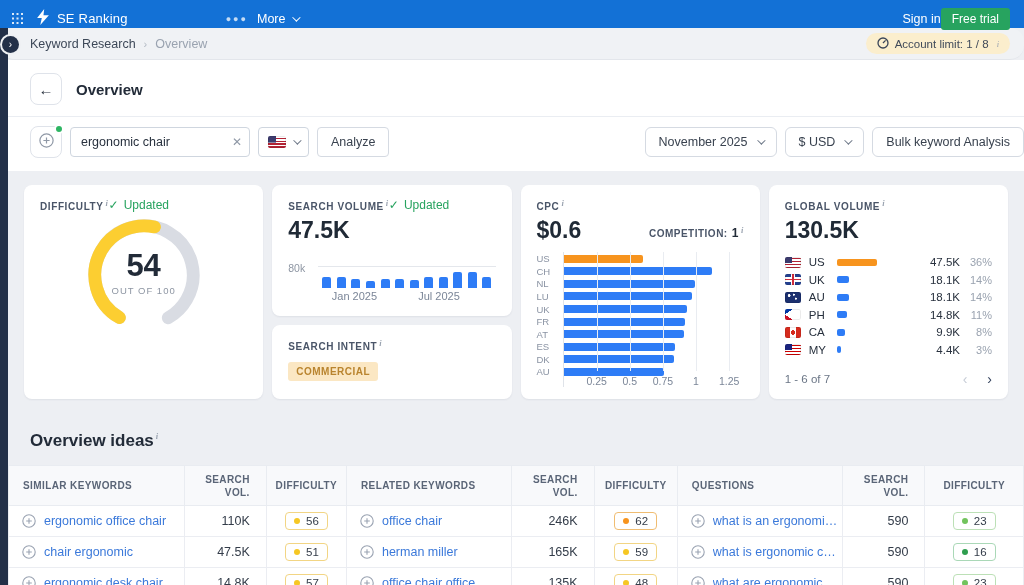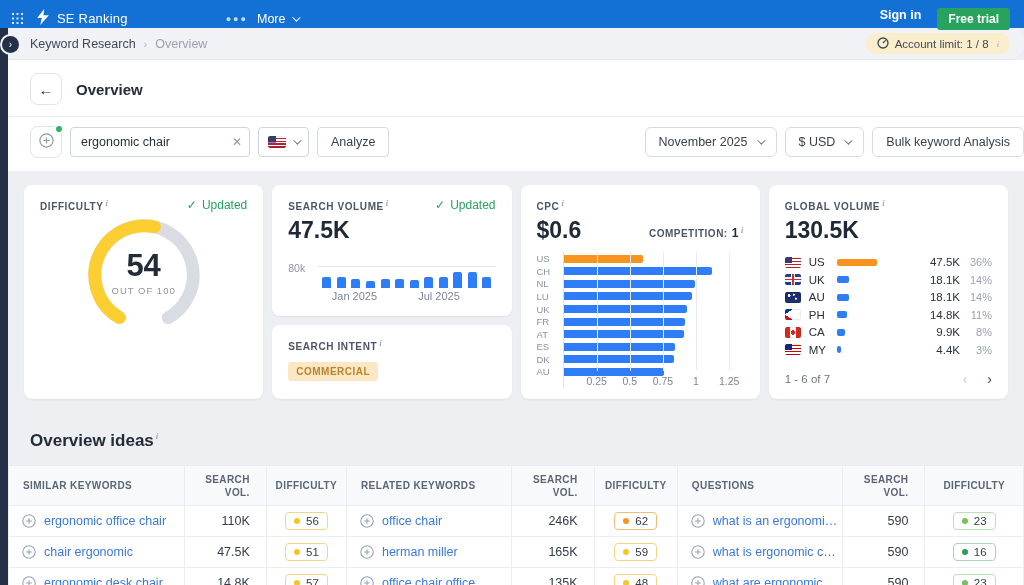--- a/index.html
+++ b/index.html
@@ -7,21 +7,21 @@
   body { font-family:"Liberation Sans", sans-serif; background:#edeff3; color:#28313e; }
 
   
   .topbar { height:28px; background:#1371d6; display:flex; align-items:center; color:#fff; padding:9px 14px 0 12px; }
   .grid-icon { display:flex; margin-right:13px; opacity:.85; }
   .brand { display:flex; align-items:center; gap:7px; font-size:13px; font-weight:500; letter-spacing:.2px; }
   .more-group { margin-left:98px; display:flex; align-items:center; gap:9px; font-size:12.5px; cursor:default; }
   .dots3 { font-size:9px; letter-spacing:2px; opacity:.75; }
   .chev { width:6px; height:6px; border-right:1.4px solid #fff; border-bottom:1.4px solid #fff; transform:rotate(45deg) translateY(-2px); display:inline-block; }
   .chev.dark { border-color:#6b7686; }
-  .topbar-right { margin-left:auto; display:flex; gap:16px; font-size:12.5px;font-weight:bold; }
+  .topbar-right { margin-left:auto; display:flex; align-items:center; font-size:12.5px; }
   .free-trial { background:#27a35f; color:#fff; font-size:12px; padding:4px 11px; border-radius:3px; }
 
   
   .rail { position:absolute; left:0; top:28px; bottom:0; width:8px; background:#233048; z-index:5; }
   .rail-toggle { position:absolute; left:2px; top:36px; width:17px; height:17px; border-radius:50%; background:#233048; color:#fff; z-index:6; display:flex; align-items:center; justify-content:center; font-size:10px; box-shadow:0 0 0 2px #eef0f3; cursor:pointer; }
 
   
   .crumbbar { height:32px; background:#f0f2f5; border-bottom:1px solid #e3e6eb; display:flex; align-items:center; padding:0 14px 0 30px; font-size:12.5px;border-radius:14px; }
   .crumb-parent { color:#3d4858; }
   .crumb-sep { color:#b3bac4; margin:0 8px; font-size:11px; }
@@ -66,21 +66,21 @@
     linear-gradient(90deg,#d52b1e 30%,#fff 30% 70%,#d52b1e 70%); }
   .flag-my { background:linear-gradient(#1a237e,#1a237e) 0 0/45% 55% no-repeat, repeating-linear-gradient(0deg,#cc0001 0 1.5px,#fff 1.5px 3px); }
 
   
   .cards { margin-left:8px; display:grid; grid-template-columns:1fr 1fr 1fr 1fr; gap:9px; padding:14px 16px 16px; }
   .card { background:#fff; border-radius:8px; box-shadow:0 1px 2px rgba(35,46,72,.07); padding:13px 16px 12px; display:flex; flex-direction:column; }
   .card.tall { height:214px; }
   .col2 { display:flex; flex-direction:column; gap:9px; height:214px; }
   .card.vol { height:131px; }
   .card.intent { flex:1; }
-  .card-label-row { display:flex; align-items:flex-start; justify-content:space-between; }
+  .card-label-row { display:flex; align-items:flex-start; }
   .card-label { font-size:10px; font-weight:bold; color:#4a5568; letter-spacing:.6px; }
   .updated { color:#27a35f; font-size:12px; display:flex; align-items:center; gap:5px; }
   .big-val { font-size:23px; font-weight:bold; color:#202a36; margin-top:5px; }
 
   
   .gauge-wrap { position:relative; width:118px; margin:4px auto 0; }
   .gauge-track { fill:none; stroke:#d9dce3; stroke-width:13; stroke-linecap:round; }
   .gauge-fill { fill:none; stroke:#fcce31; stroke-width:13; stroke-linecap:round; }
   .gauge-center { position:absolute; left:0; right:0; top:34px; text-align:center; }
   .gauge-num { font-size:31px; font-weight:bold; color:#222b38; line-height:1; }

